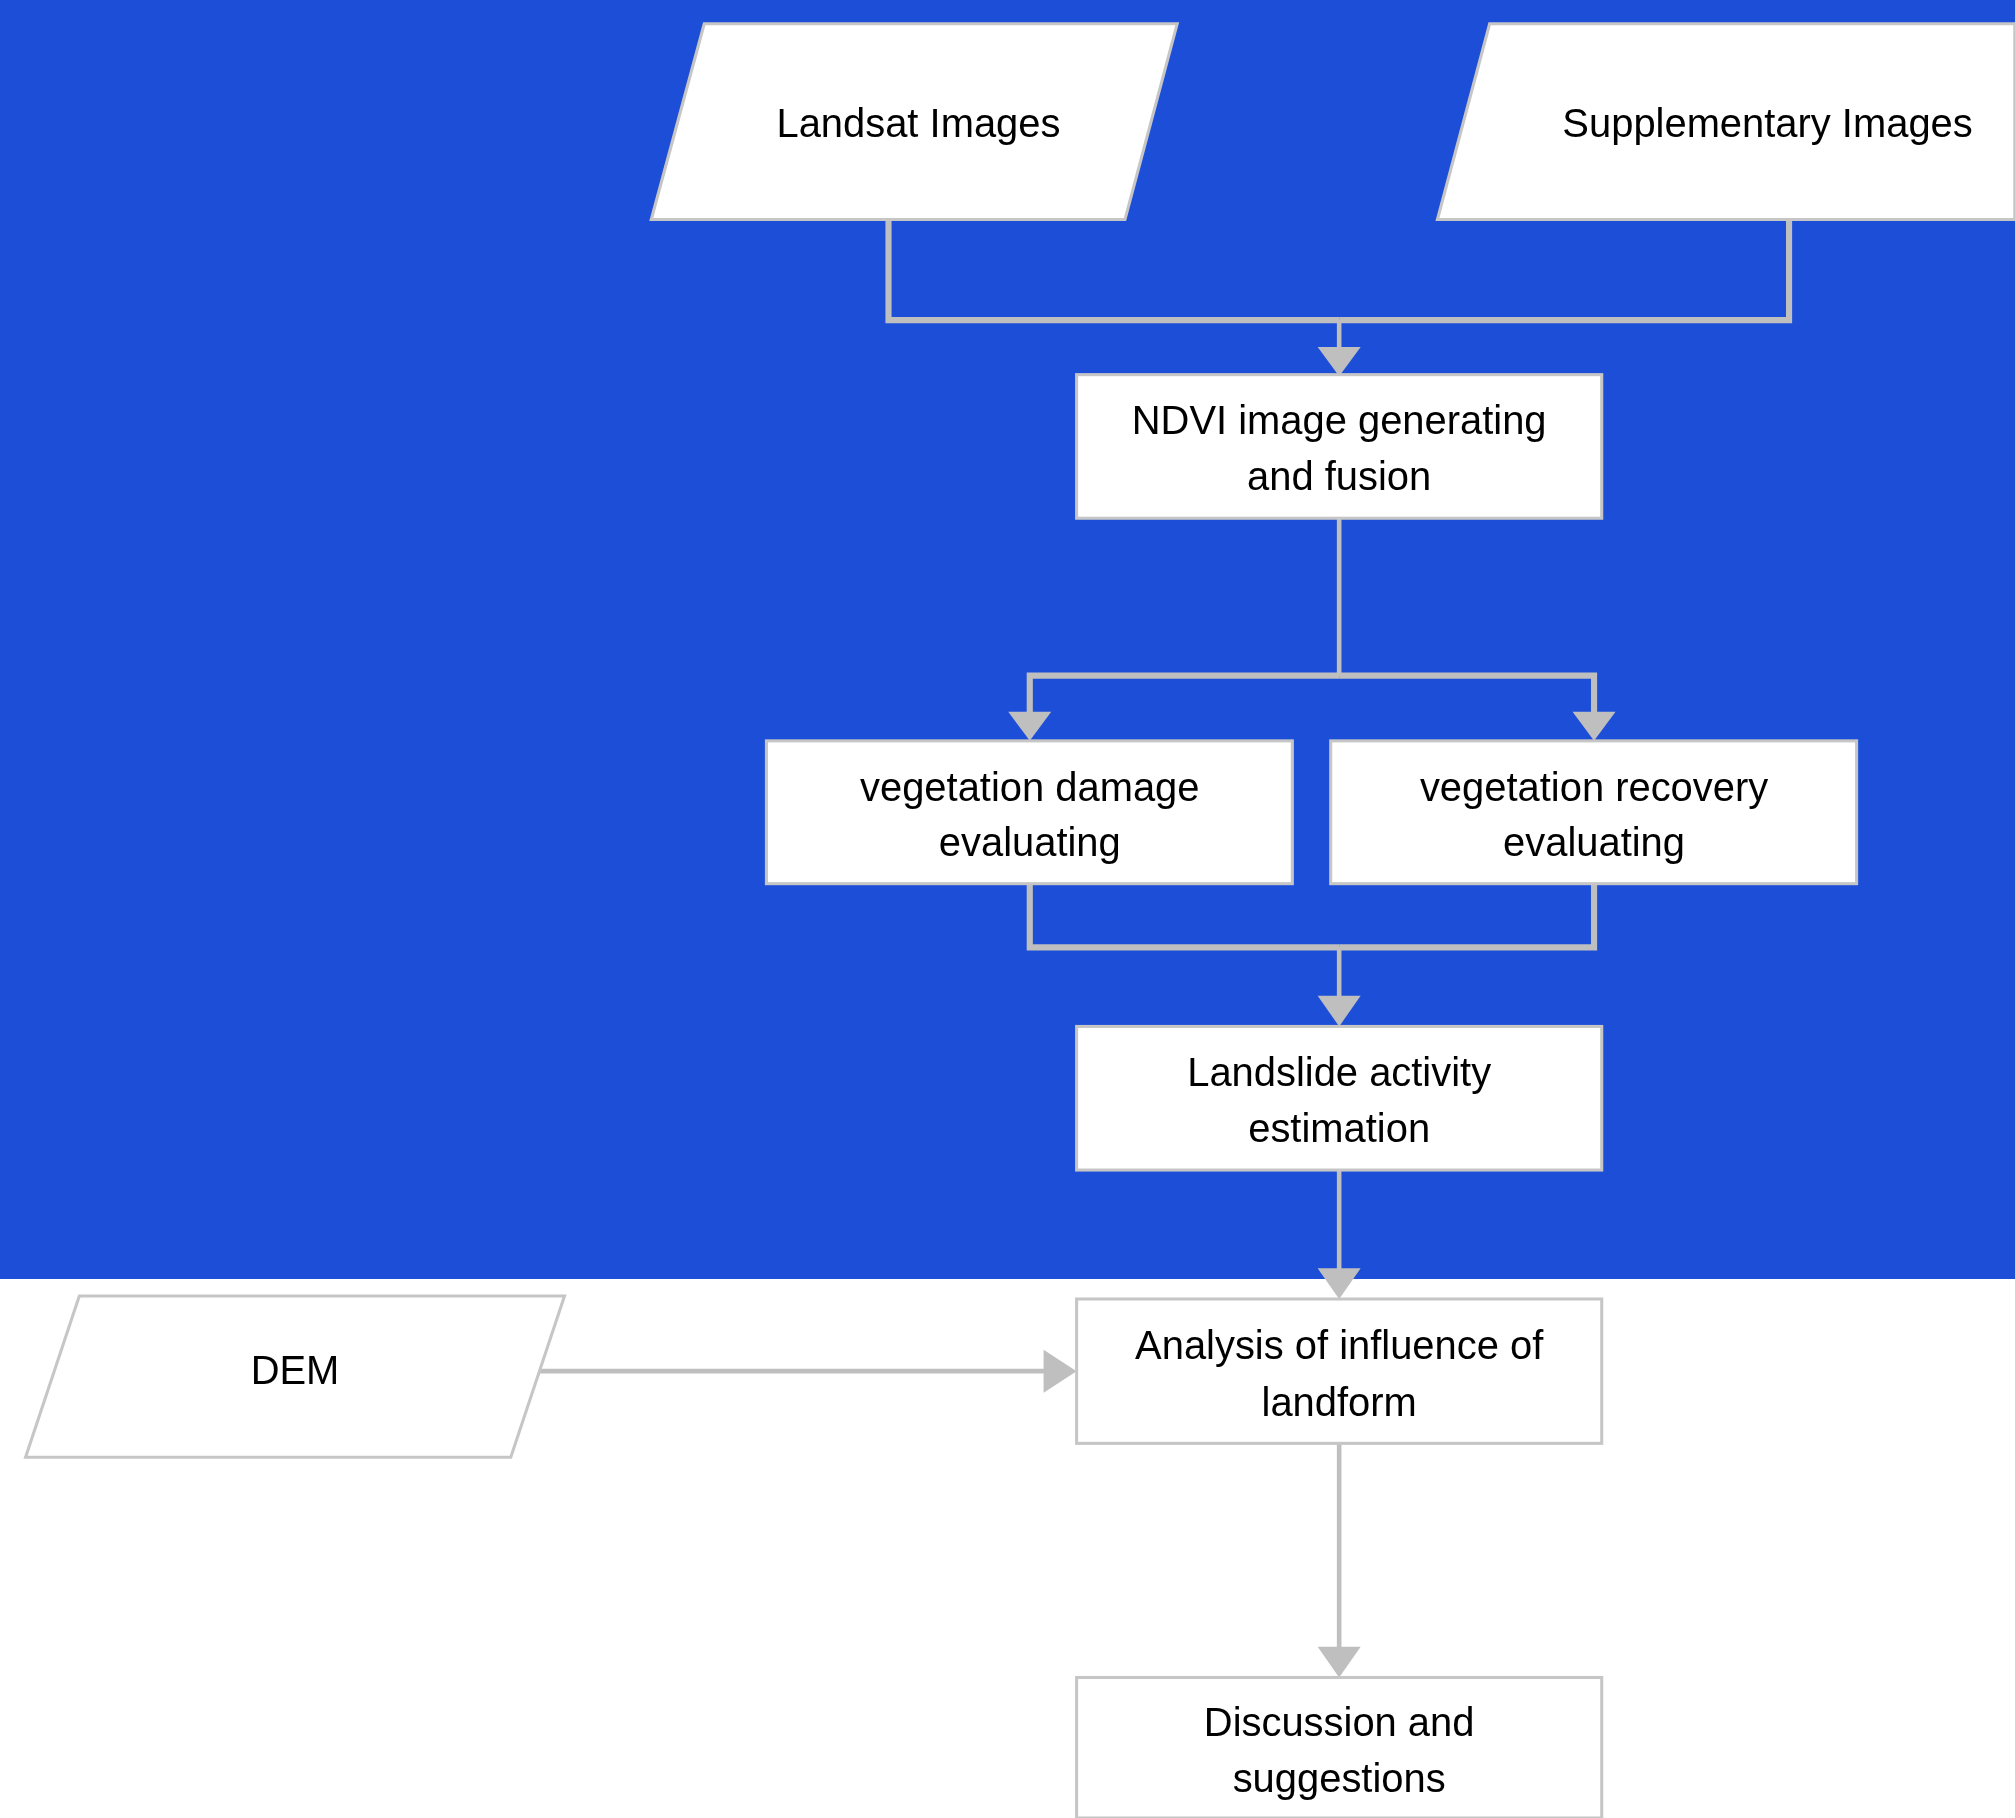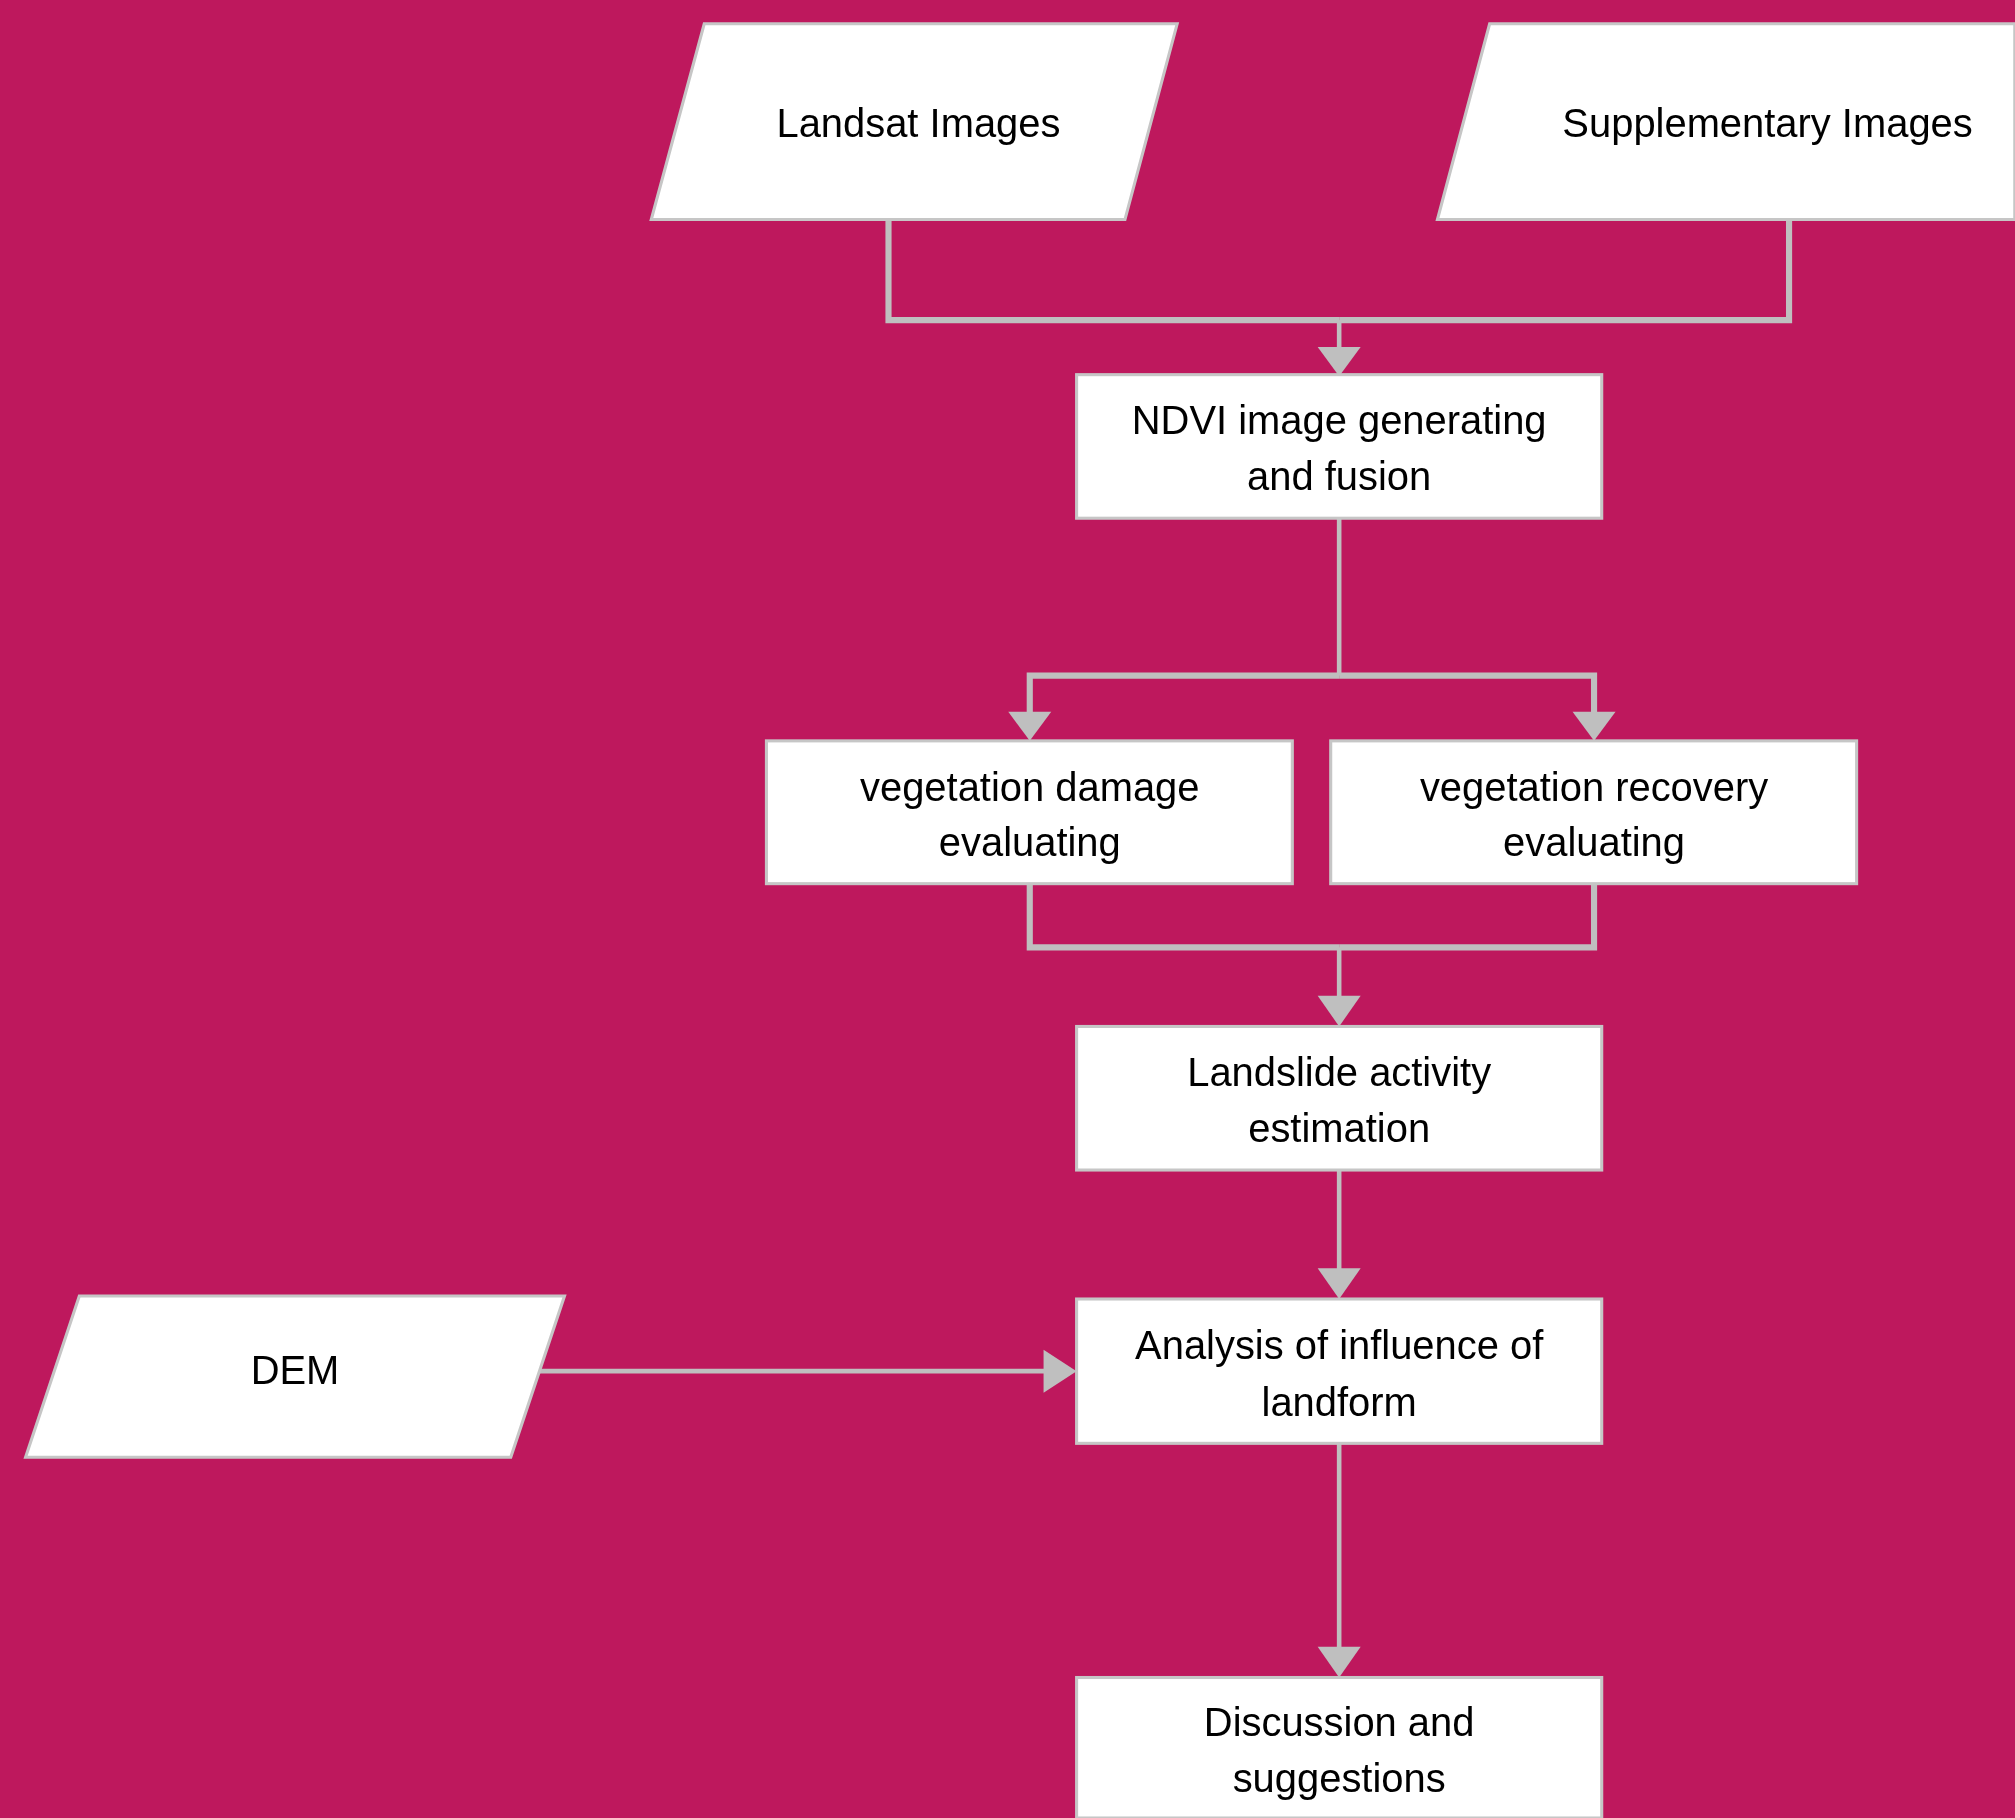--- a/index.html
+++ b/index.html
@@ -9,22 +9,22 @@
   }
   body {
     width: 2015px;
     height: 1818px;
     overflow: hidden;
     font-family: "Liberation Sans", sans-serif;
   }
   #flow-root {
     position: relative;
     width: 2015px;
-    height: 1818px;
-    background: #be185d;
+    height: 1279px;
+    background: #1d4ed8;
   }
   svg#flow-svg {
     position: absolute;
     top: 0;
     left: 0;
     width: 2015px;
     height: 1818px;
     display: block;
   }
   .node-shape {

